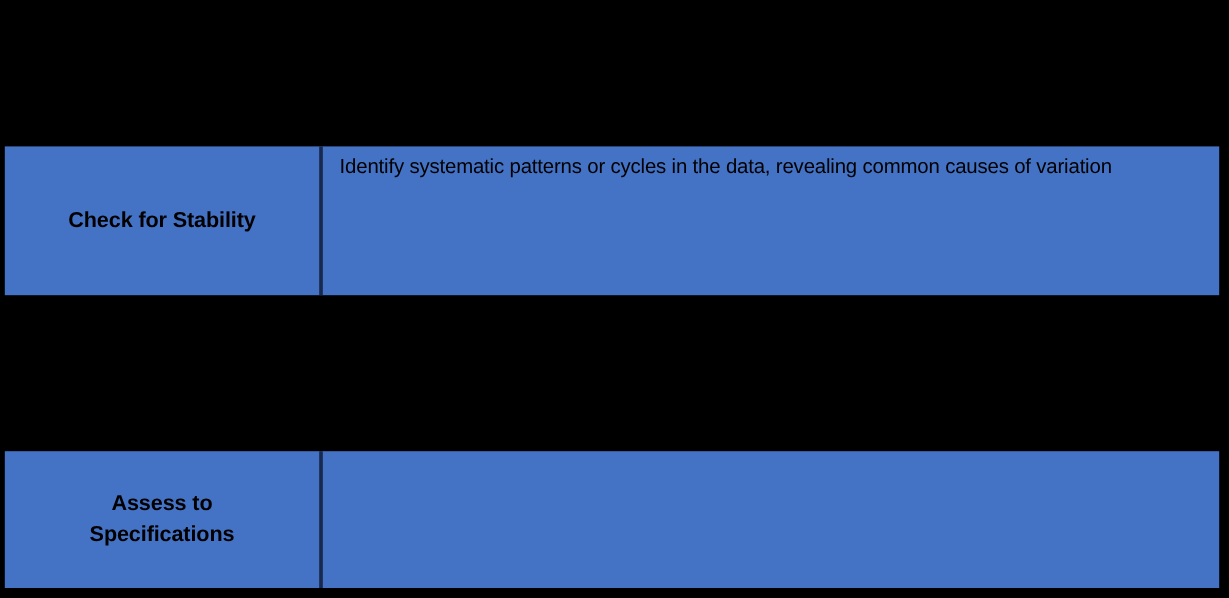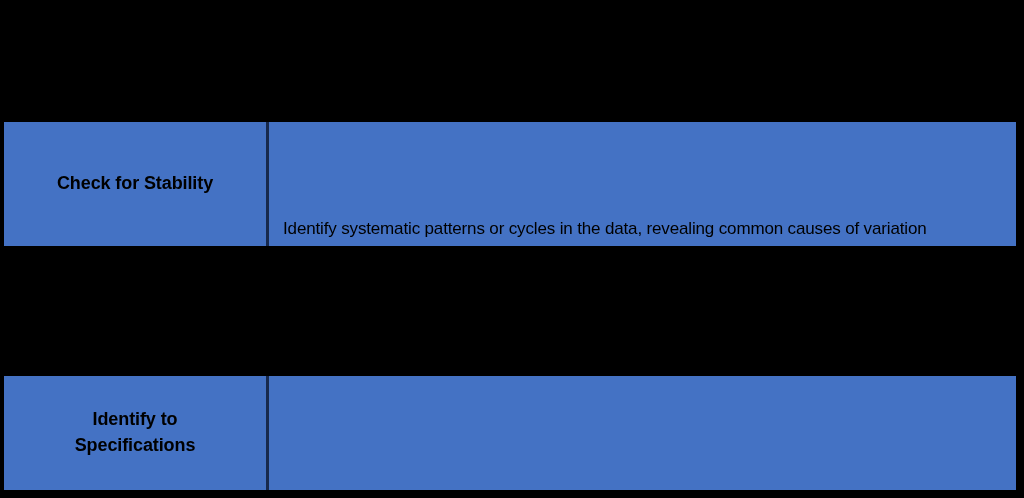--- a/index.html
+++ b/index.html
@@ -64,25 +64,24 @@
     line-height: 1.42;
     text-align: center;
     letter-spacing: -0.1px;
     white-space: pre-line;
   }
 
   
   .cell-desc {
     flex: 1 1 auto;
     display: flex;
-    align-items: flex-end;
+    align-items: flex-start;
     justify-content: flex-start;
     box-sizing: border-box;
     padding: 4px 18px 4px 14px;
-    margin-top: 40px;
   }
 
   .cell-desc .text {
     color: #000000;
     font-weight: normal;
     font-size: 17px;
     line-height: 1.55;
     text-align: left;
     letter-spacing: -0.15px;
   }
@@ -99,18 +98,18 @@
     <div class="cell-label">
       <span class="text">Check for Stability</span>
     </div>
     <div class="cell-desc">
       <span class="text">Identify systematic patterns or cycles in the data, revealing common causes of variation</span>
     </div>
   </div>
 
   <div class="row" id="row-1">
     <div class="cell-label">
-      <span class="text">Identify to
+      <span class="text">Assess to
 Specifications</span>
     </div>
   </div>
 
 </div>
 
 </body></html>

